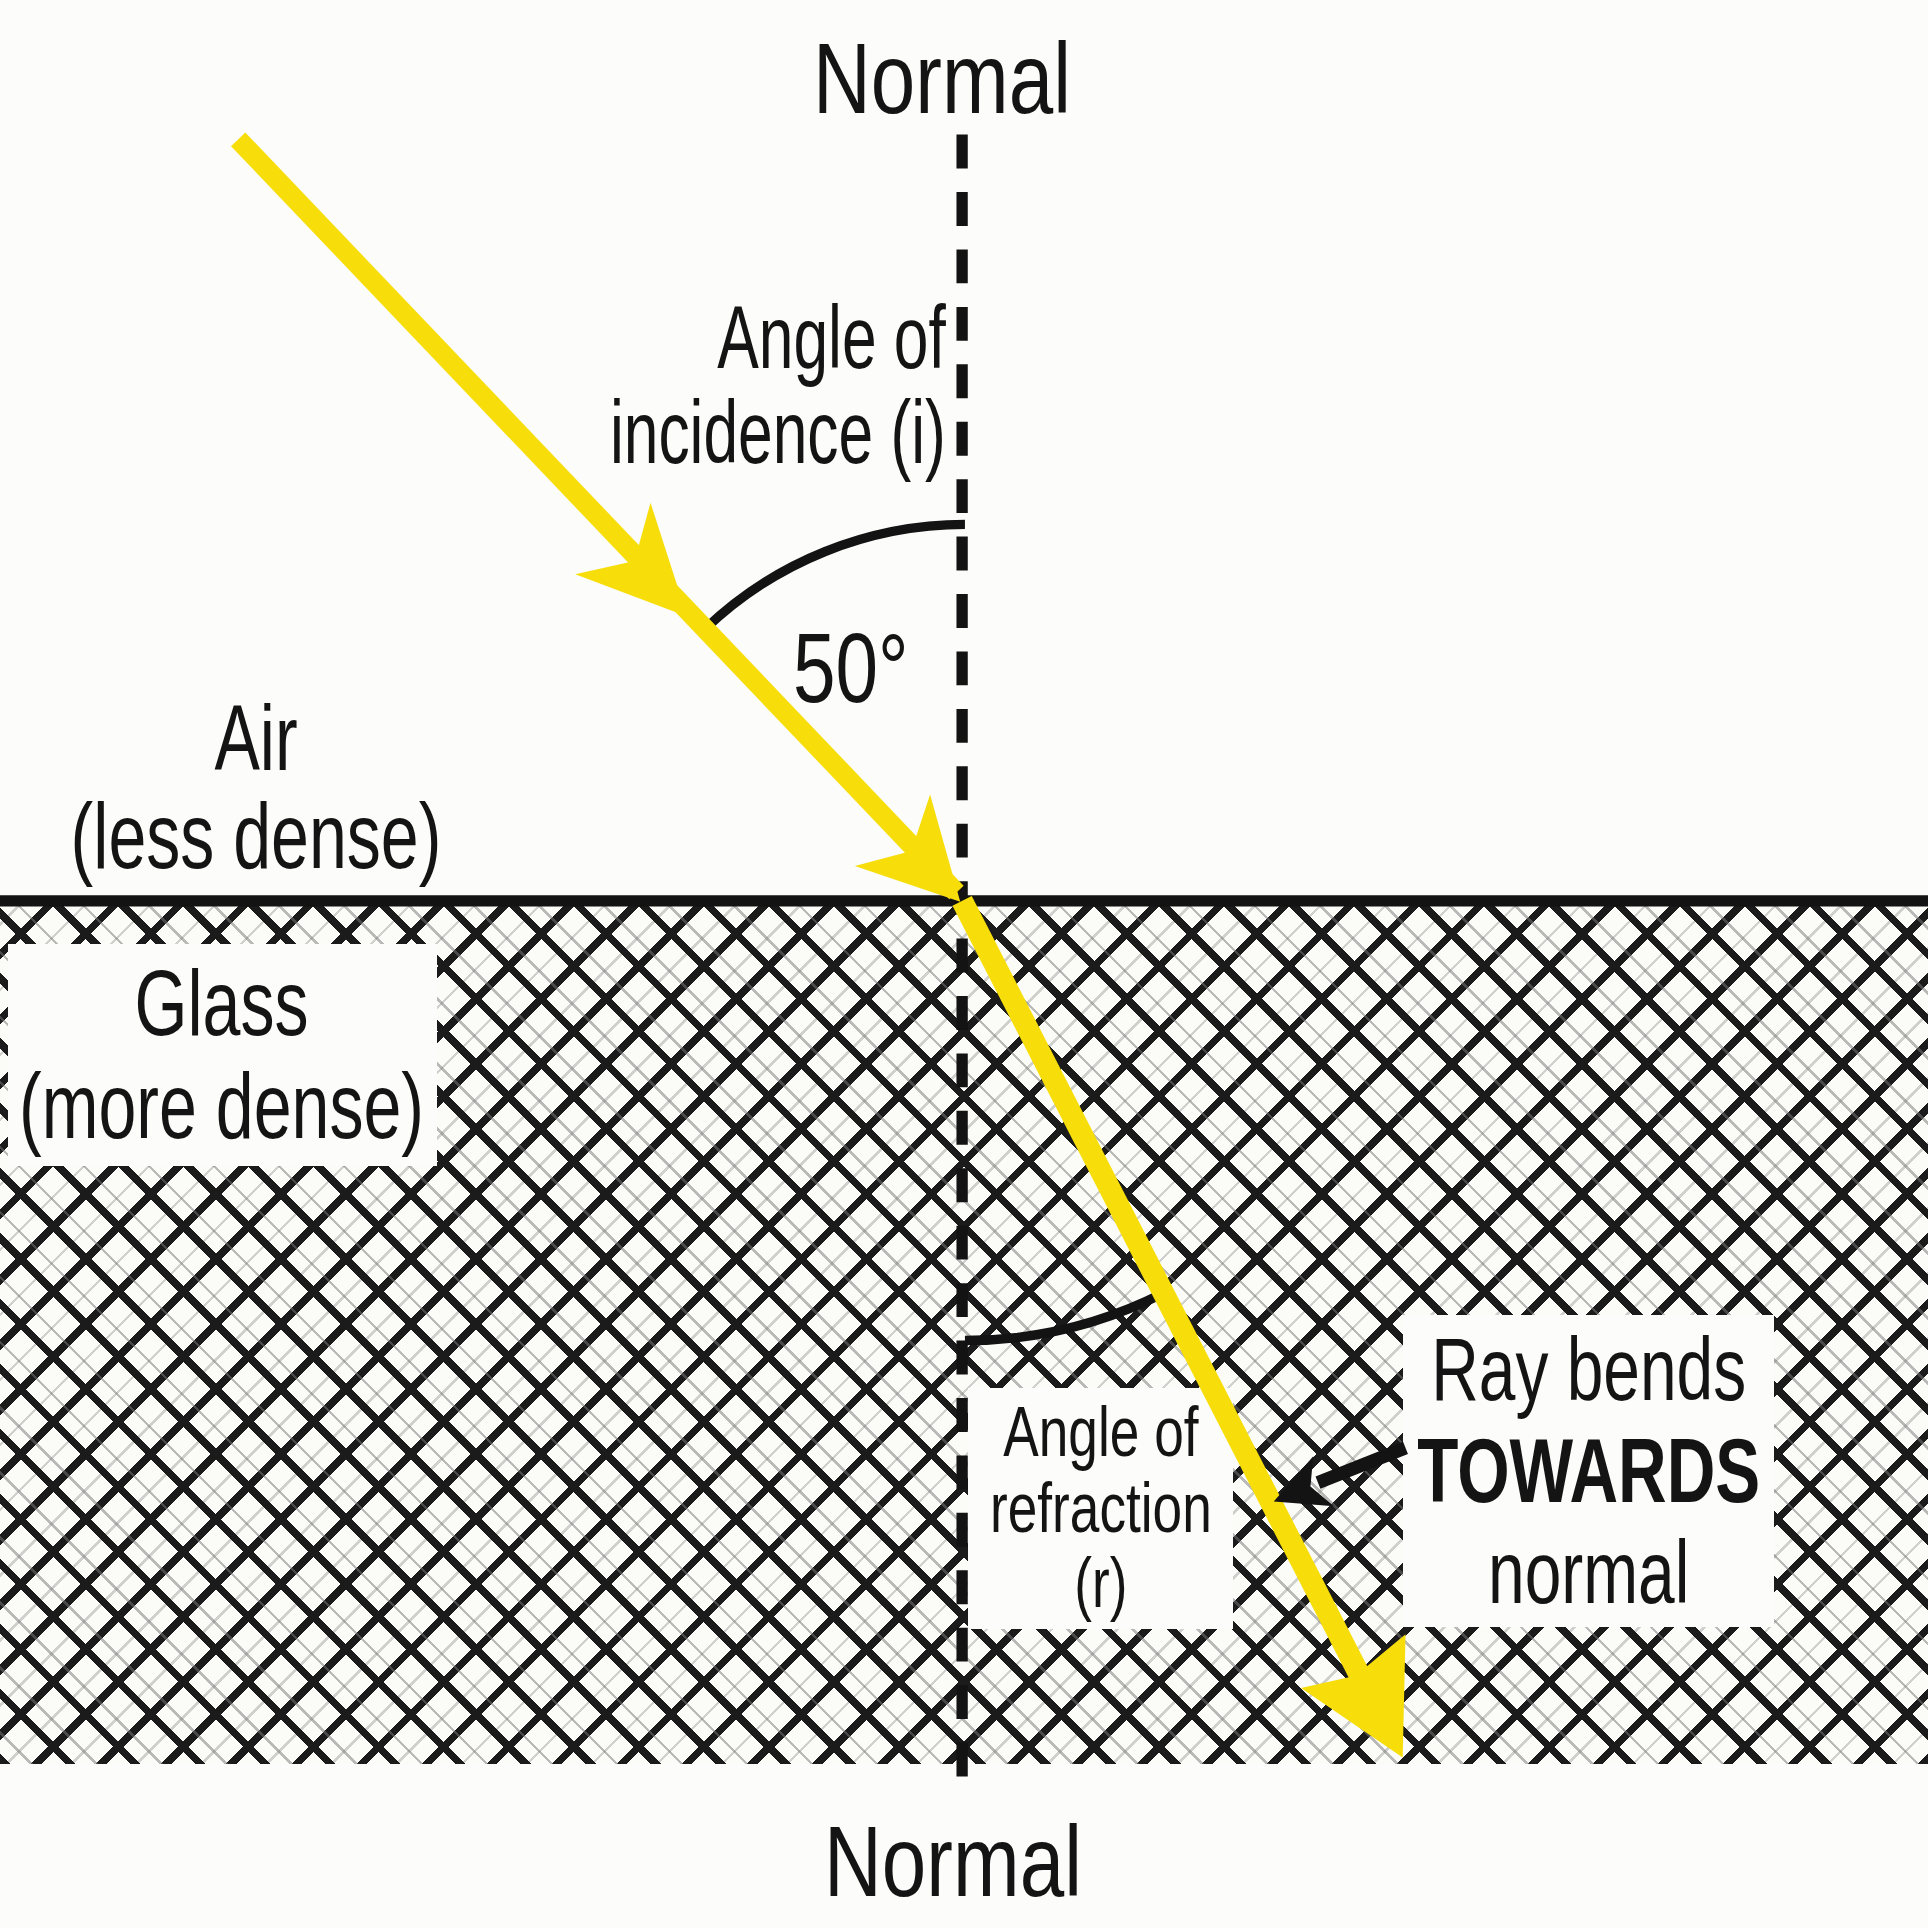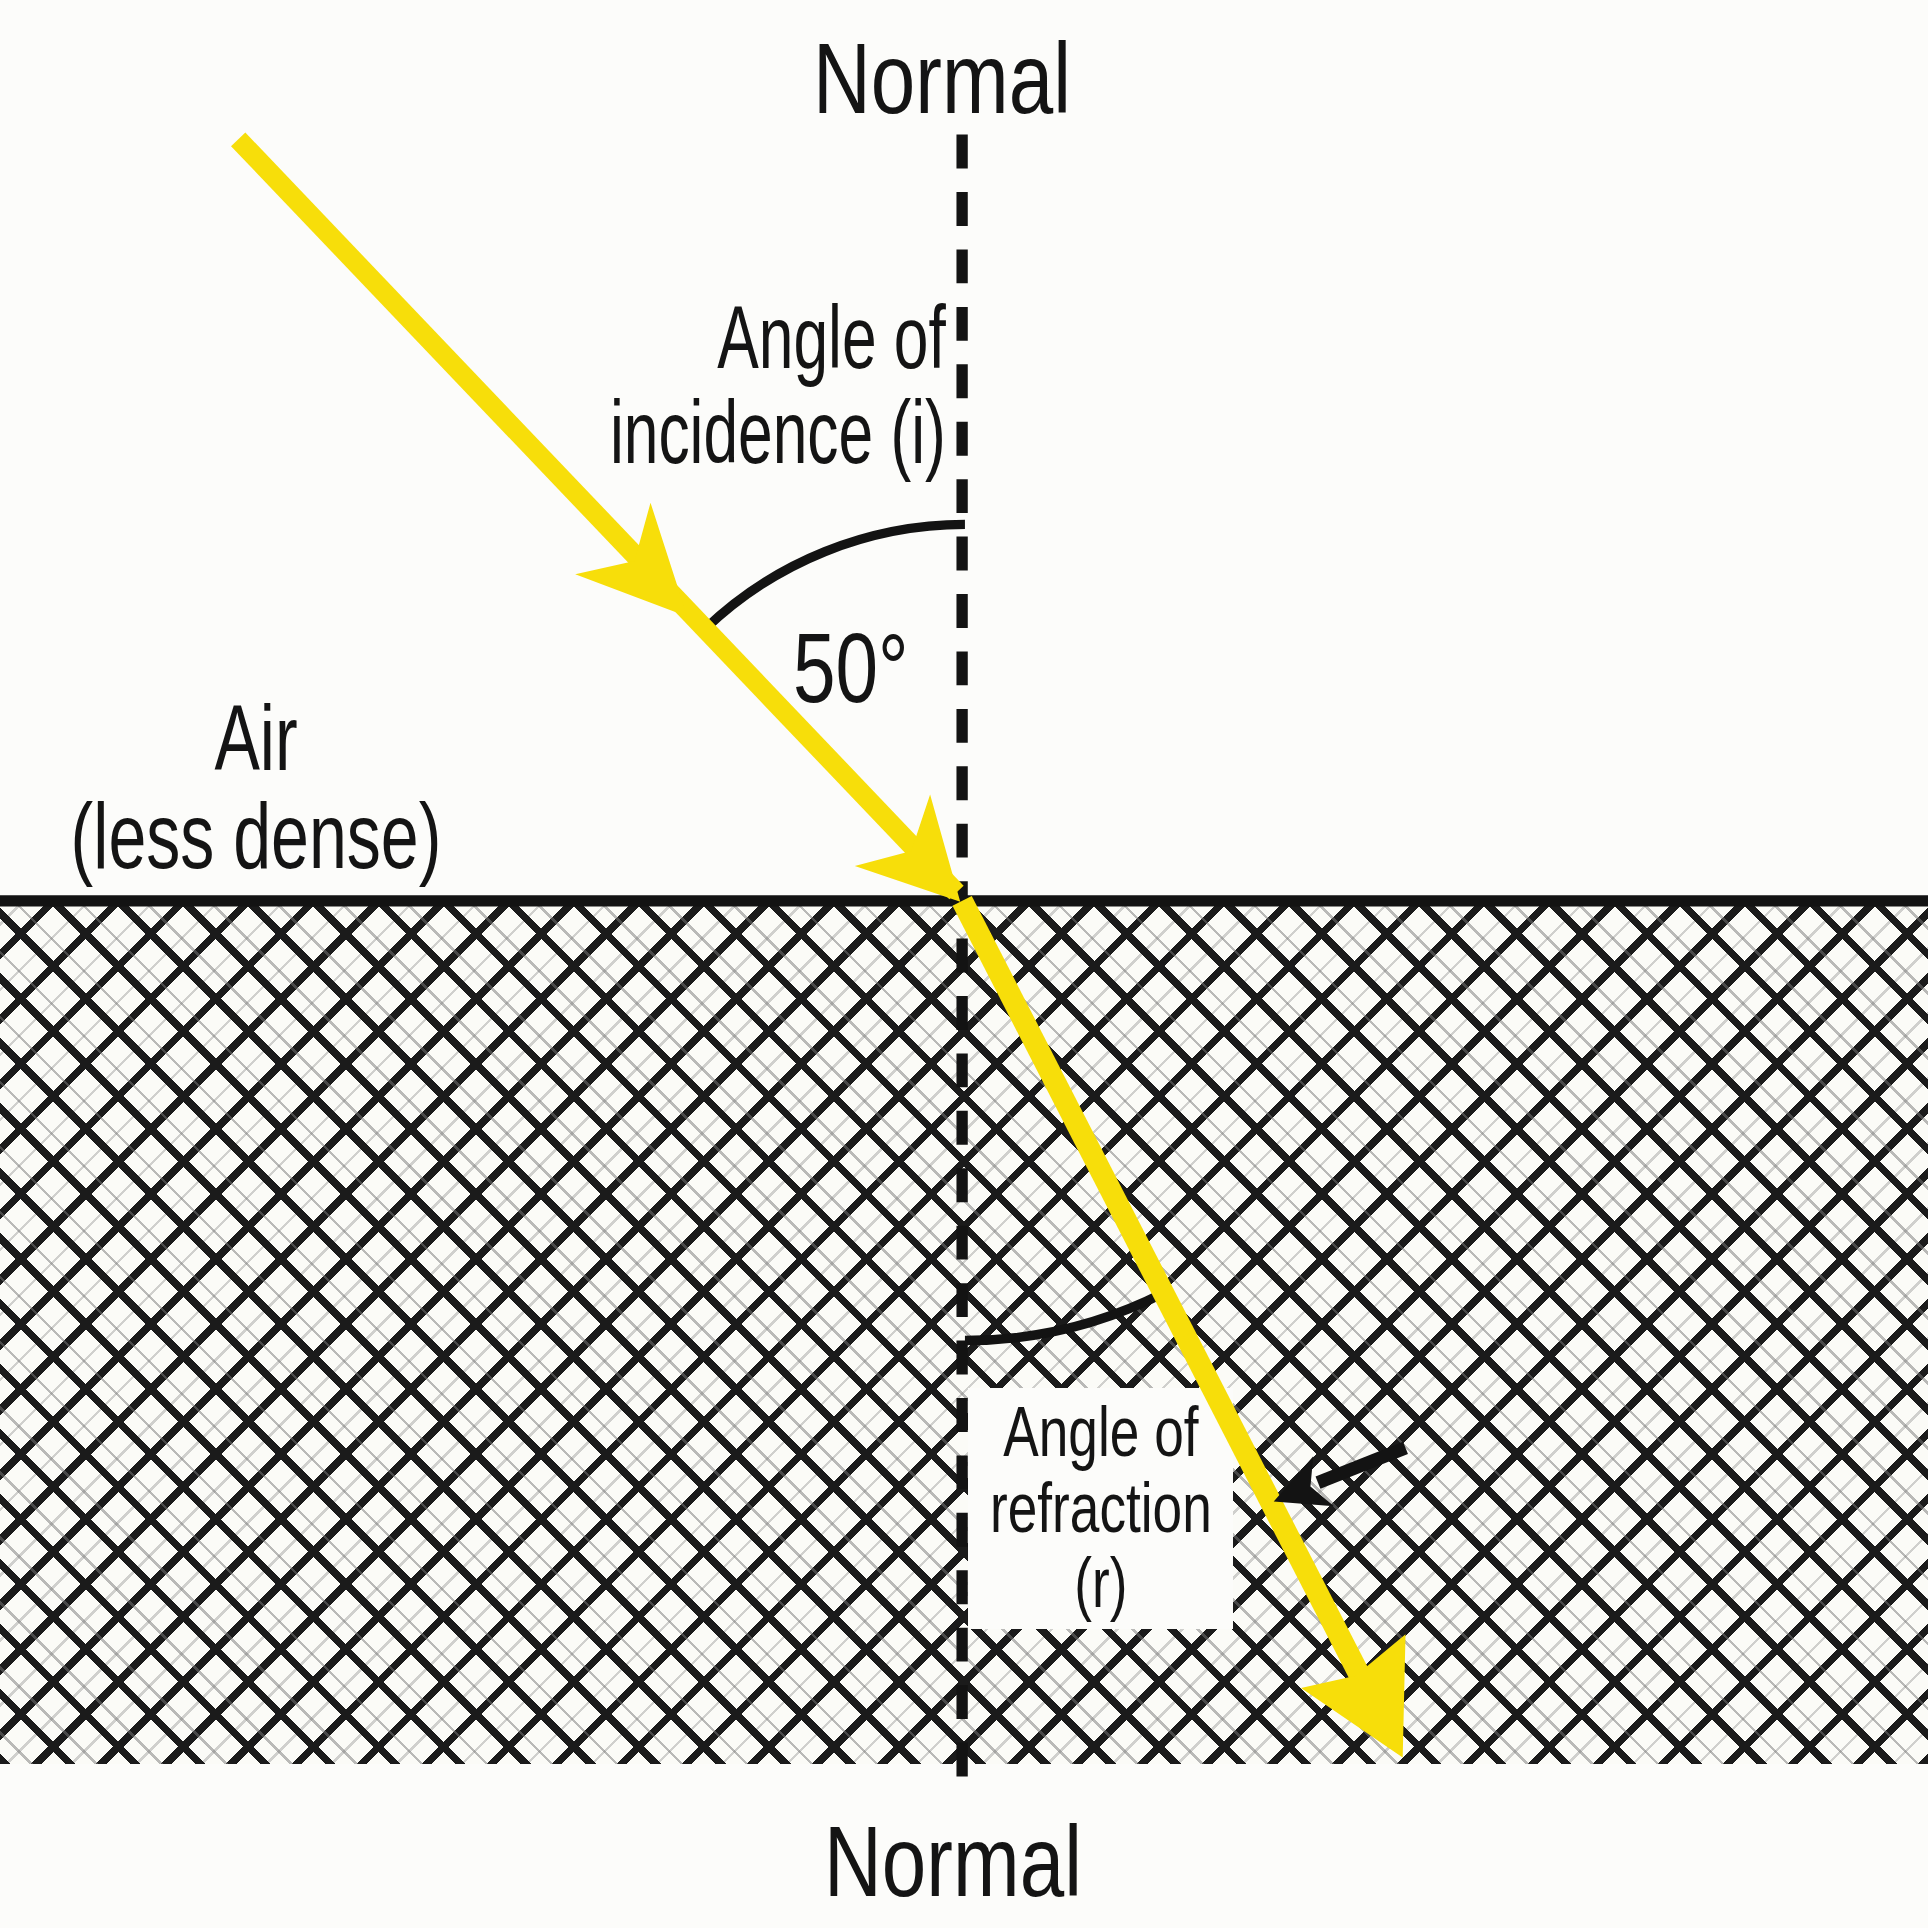--- a/index.html
+++ b/index.html
@@ -43,29 +43,42 @@
 </style>
 </head>
 <body>
 
 <div id="stage">
 
   <div class="air-region"></div>
   <div class="glass-region"></div>
   <div class="bottom-strip"></div>
 
+  <div class="wbox" id="glass-box">
+    <div class="inner">
+      <div>Glass</div>
+      <div>(more dense)</div>
+    </div>
+  </div>
 
   <div class="wbox" id="refraction-box">
     <div class="inner">
       <div>Angle of</div>
       <div>refraction</div>
       <div>(r)</div>
     </div>
   </div>
 
+  <div class="wbox" id="raybends-box">
+    <div class="inner">
+      <div>Ray bends</div>
+      <div class="bold">TOWARDS</div>
+      <div>normal</div>
+    </div>
+  </div>
 
   <svg id="overlay" width="1928" height="1928" viewBox="0 0 2048 2048">
 
     <line x1="0" y1="957" x2="2048" y2="957" stroke="#131313" stroke-width="12"></line>
 
     <line x1="1022" y1="143" x2="1022" y2="1912" stroke="#131313" stroke-width="12" stroke-dasharray="36 25"></line>
 
     <path d="M 749 668 A 400 400 0 0 1 1025 557" fill="none" stroke="#131313" stroke-width="10"></path>
 
     <path d="M 1025 1424 A 467 467 0 0 0 1237 1373" fill="none" stroke="#131313" stroke-width="10"></path>

